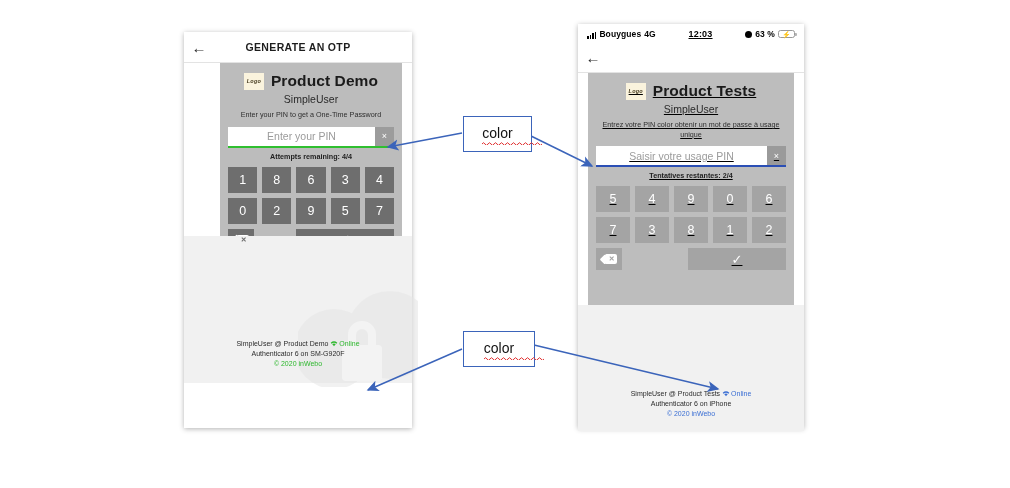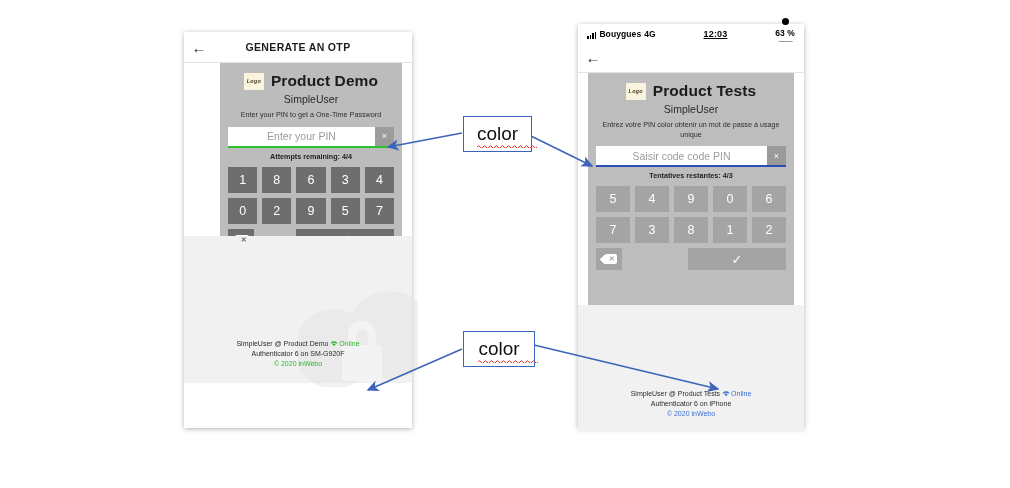--- a/index.html
+++ b/index.html
@@ -19,21 +19,21 @@
   #phone-right{left:578px;top:24px;width:226px;height:404px;}
 
   
   .statusbar{
     height:16px;display:flex;align-items:center;
     padding:2px 9px 0 9px;font-size:8.5px;color:#000;font-weight:bold;
     letter-spacing:.1px;
   }
   .sb-left{display:flex;align-items:flex-end;gap:3px;}
   .sb-center{flex:1;text-align:center;font-size:9px;letter-spacing:.2px;text-decoration:underline;}
-  .sb-right{display:flex;align-items:center;gap:3px;flex-direction:column;}
+  .sb-right{display:flex;align-items:center;gap:3px;}
   .sig-bars{display:inline-flex;align-items:flex-end;gap:1px;height:8px;}
   .sig-bars i{display:block;width:1.6px;background:#000;}
   .sig-bars i:nth-child(1){height:3px;}
   .sig-bars i:nth-child(2){height:4.5px;}
   .sig-bars i:nth-child(3){height:6px;}
   .sig-bars i:nth-child(4){height:7.5px;}
   .alarm-ico{width:7px;height:7px;border-radius:50%;background:#000;display:inline-block;}
   .battery{
     position:relative;width:17px;height:8.5px;border:1px solid #9a9a9a;border-radius:2.5px;
     box-sizing:border-box;padding:1px;
@@ -59,21 +59,21 @@
   }
   .title-text{
     position:absolute;left:0;right:0;text-align:center;
     font-size:10.5px;font-weight:bold;color:#1d1d1d;letter-spacing:.35px;
     pointer-events:none;
   }
 
   
   .card{margin:0 10px;padding:9px 8px 14px 8px;}
   #phone-left .card{background:#bcbcbc;height:173px;box-sizing:border-box;margin-left:36px;}
-  #phone-right .card{background:#bdbdbd;height:232px;box-sizing:border-box;}
+  #phone-right .card{background:#bdbdbd;height:232px;box-sizing:border-box;text-decoration:underline;}
 
   .brand-row{display:flex;align-items:center;justify-content:center;gap:7px;}
   .logo-badge{
     width:20px;height:17px;background:#faf3dd;display:flex;align-items:center;
     justify-content:center;font-size:5.5px;font-weight:bold;color:#4a3f23;
     letter-spacing:.2px;font-style:italic;
   }
   .brand-name{font-size:15.5px;font-weight:bold;color:#1b1b1b;letter-spacing:.1px;}
   .user-name{text-align:center;font-size:10.5px;color:#2a2a2a;margin-top:3px;}
   .instruction{
@@ -153,21 +153,21 @@
   .f-line1{font-size:7px;color:#2b2b2b;}
   .f-line2{font-size:7px;color:#2b2b2b;}
   .f-line3{font-size:7px;}
   .online{font-weight:normal;}
   .wifi-ico{display:inline-block;width:8px;height:6px;vertical-align:-1px;margin-right:1px;}
 
   
   .callout{
     position:absolute;border:1.4px solid #3b64ba;background:#ffffff;
     display:flex;align-items:center;justify-content:center;
-    font-size:19px;color:#111;
+    font-size:14px;color:#111;
   }
   #callout-top{left:463px;top:116px;width:67px;height:34px;}
   #callout-bottom{left:463px;top:331px;width:70px;height:34px;}
   .callout .word{position:relative;padding-bottom:2px;line-height:1;}
   .squiggle{
     position:absolute;left:0;right:0;bottom:-3px;height:4px;
   }
   .arrow-svg{position:absolute;left:0;top:0;width:1010px;height:488px;pointer-events:none;}
 </style>
 </head>
@@ -285,28 +285,28 @@
       <div class="brand-row">
         <div class="logo-badge">Logo</div>
         <div class="brand-name">Product Tests</div>
       </div>
       <div class="user-name">SimpleUser</div>
       <div class="instruction">Entrez votre PIN color obtenir un mot de passe à usage unique</div>
 
       <div>
         <div class="pin-row">
           <div class="pin-field">
-            <span class="pin-placeholder">Saisir code code PIN</span>
+            <span class="pin-placeholder">Saisir votre usage PIN</span>
           </div>
           <div class="pin-clear">×</div>
         </div>
         <div class="pin-underline" id="right-underline" style="background: rgb(43, 79, 181);"></div>
       </div>
 
-      <div class="attempts">Tentatives restantes: 4/3</div>
+      <div class="attempts">Tentatives restantes: 2/4</div>
 
       <div class="keypad" id="right-keypad">
           <div class="key-row">
             <div class="key">5</div>
             <div class="key">4</div>
             <div class="key">9</div>
             <div class="key">0</div>
             <div class="key">6</div>
           </div>
           <div class="key-row">

